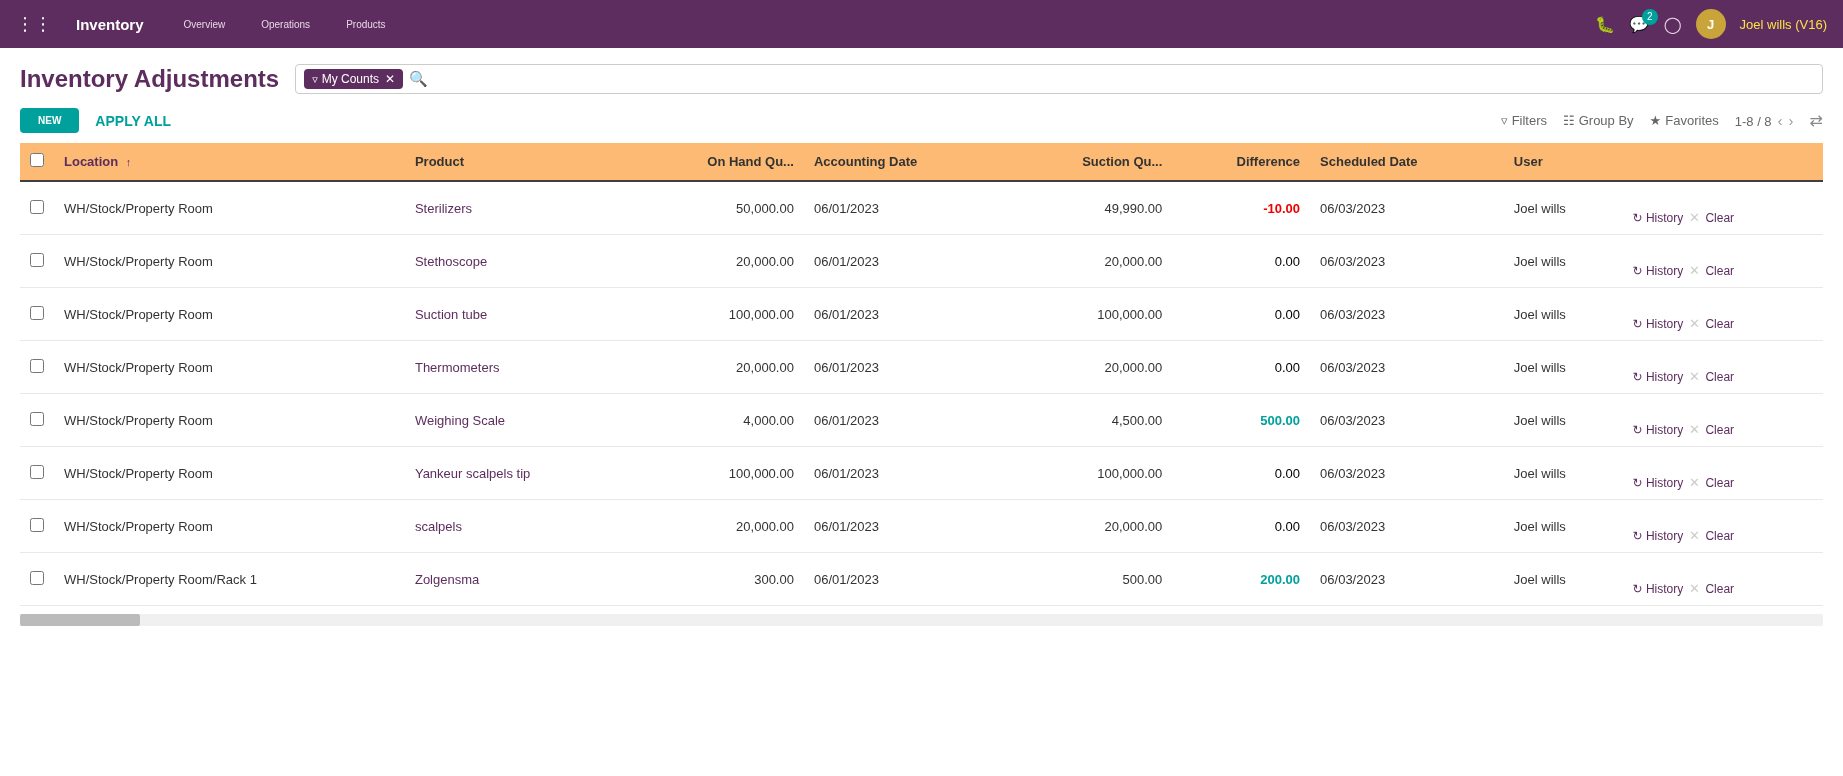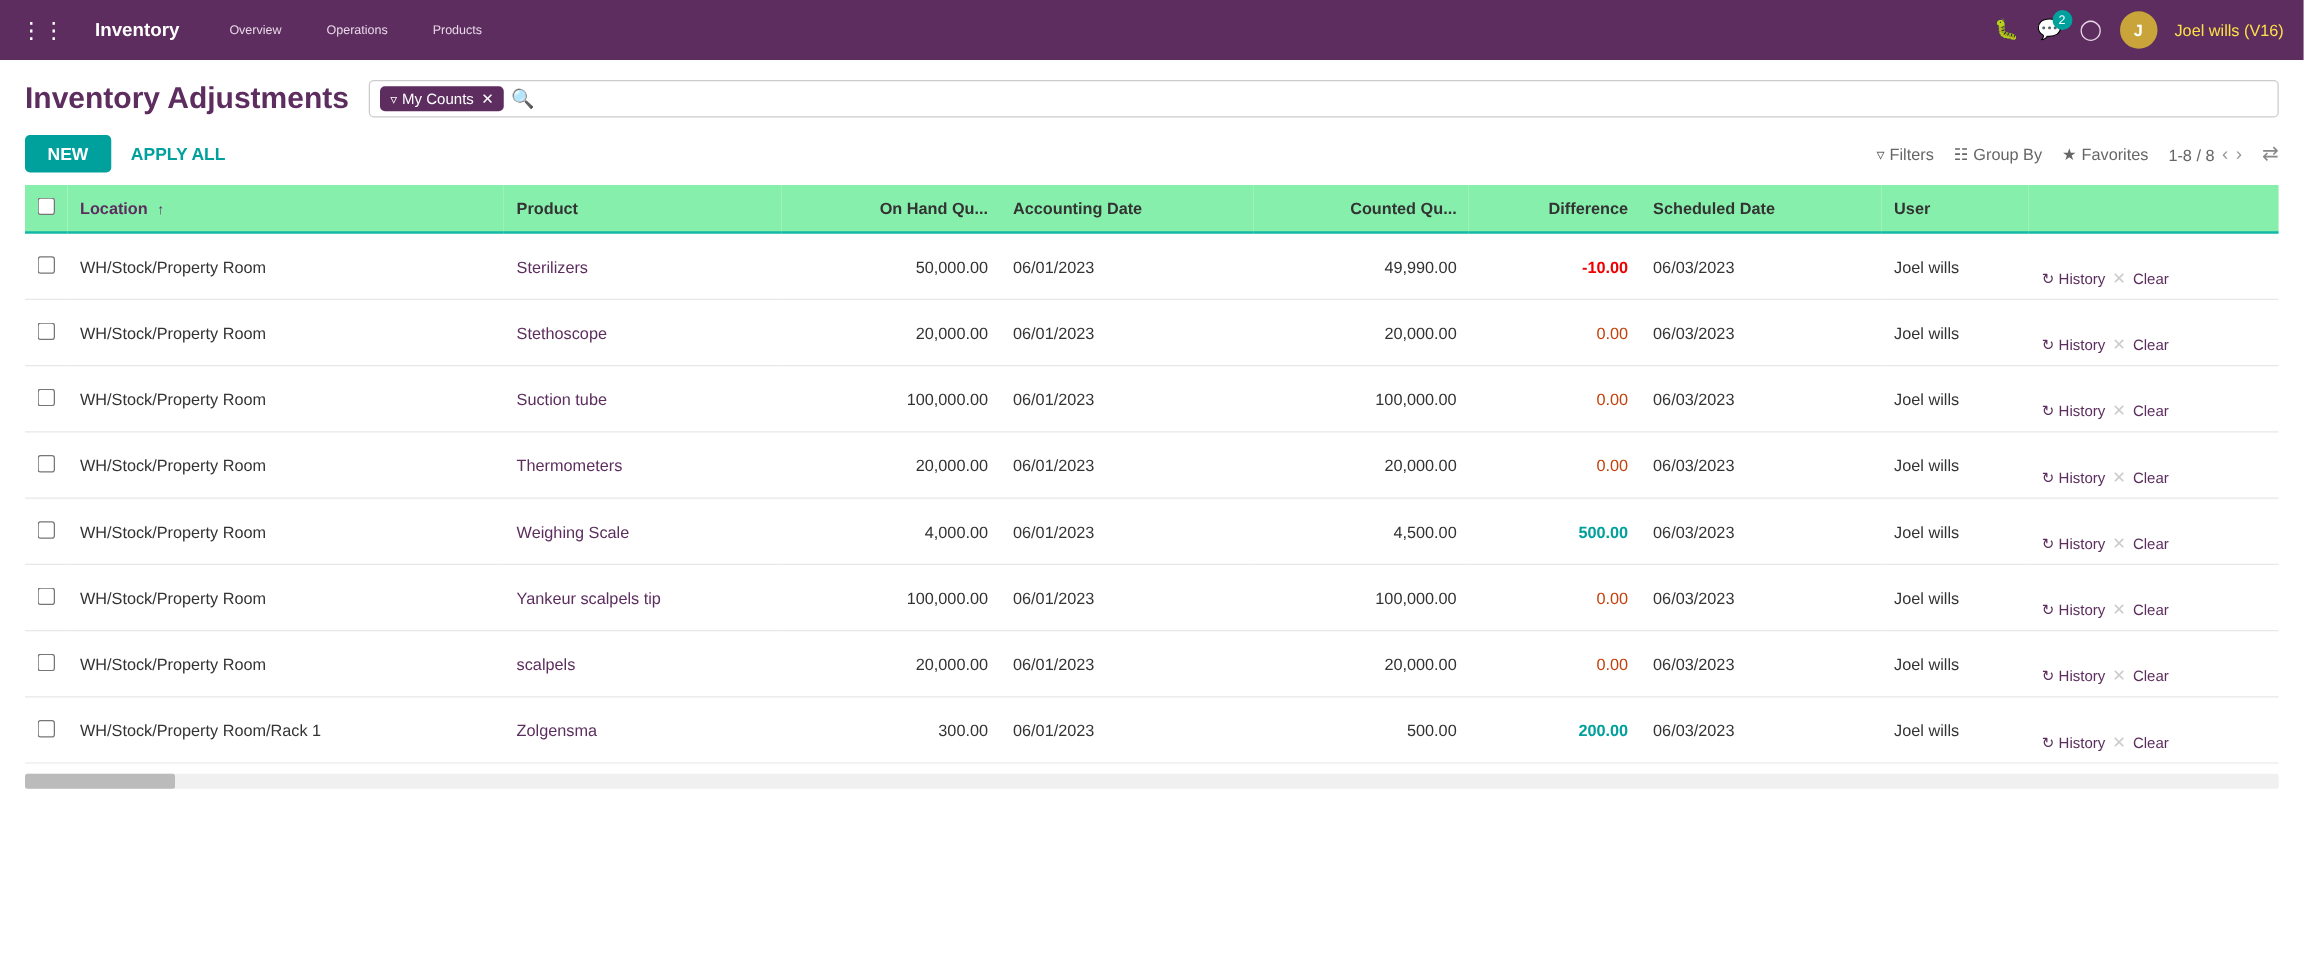--- a/index.html
+++ b/index.html
@@ -65,60 +65,60 @@
     .search-input {
       border: none; outline: none; flex: 1; font-size: 13px; color: #888;
     }
     .search-btn { color: #888; font-size: 15px; cursor: pointer; }
 
     
     .toolbar { display: flex; align-items: center; margin-bottom: 10px; gap: 8px; }
     .btn-new {
       background: #00a09d; color: #fff;
       border: none; border-radius: 4px;
-      padding: 7px 18px; font-size: 14px; font-weight: bold;
+      padding: 7px 18px; font-size: 10px; font-weight: bold;
       cursor: pointer;
     }
     .btn-apply {
       background: none; border: none;
       color: #00a09d; font-size: 14px; font-weight: bold;
       cursor: pointer; padding: 4px 8px;
     }
     .toolbar-spacer { flex: 1; }
     .toolbar-controls { display: flex; align-items: center; gap: 16px; }
     .ctrl-btn {
       background: none; border: none; color: #666;
       font-size: 13px; cursor: pointer;
       display: flex; align-items: center; gap: 4px;
     }
     .pagination { color: #666; font-size: 13px; display: flex; align-items: flex-end; gap: 6px; }
     .pag-arrow { cursor: pointer; color: #999; font-size: 15px; }
 
     
     .table-wrap { overflow-x: auto; }
     table { width: 100%; border-collapse: collapse; min-width: 900px; }
-    thead tr { border-bottom: 2px solid #14b8a6; background: #86efac; }
+    thead tr { border-bottom: 2px solid #404040; background: #fdba74; }
     thead th {
       padding: 10px 10px;
       text-align: left;
       font-weight: 600;
       font-size: 13px;
       color: #333;
       white-space: nowrap;
       cursor: pointer;
       user-select: none;
     }
     thead th.sorted { color: #5c2d5e; }
     .sort-arrow { font-size: 11px; margin-left: 4px; color: #5c2d5e; }
     tbody tr { border-bottom: 1px solid #e8e8e8; }
     tbody td { padding: 9px 10px; font-size: 13px; color: #333; white-space: nowrap; }
     td.num { text-align: right; }
     td.diff-neg { color: #e00; text-align: right; font-weight: 600; }
     td.diff-pos { color: #00a09d; text-align: right; font-weight: 600; }
-    td.diff-zero { color: #c2410c; text-align: right; }
+    td.diff-zero { color: #000000; text-align: right; }
     .checkbox-cell { width: 30px; }
     .row-checkbox { cursor: pointer; width: 14px; height: 14px; }
 
     .row-action {
       color: #5c2d5e; cursor: pointer; font-size: 12px;
       background: none; border: none; text-decoration: none;
       display: inline-flex; align-items: center; gap: 3px; margin-top: 20px;
     }
     .action-sep { color: #ccc; margin: 0 2px; }
 
@@ -204,21 +204,21 @@
           <th>
             <span>Product</span>
           </th>
           <th style="text-align:right;">
             <span>On Hand Qu...</span>
           </th>
           <th>
             <span>Accounting Date</span>
           </th>
           <th style="text-align:right;">
-            <span>Counted Qu...</span>
+            <span>Suction Qu...</span>
           </th>
           <th style="text-align:right;">
             <span>Difference</span>
           </th>
           <th>
             <span>Scheduled Date</span>
           </th>
           <th>
             <span>User</span>
           </th>

